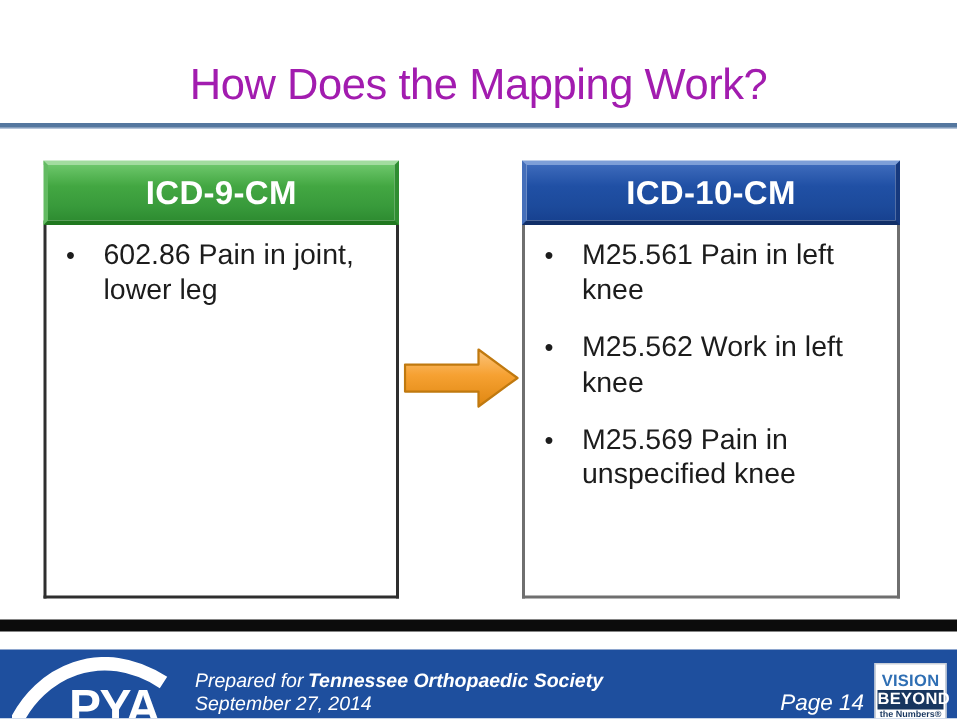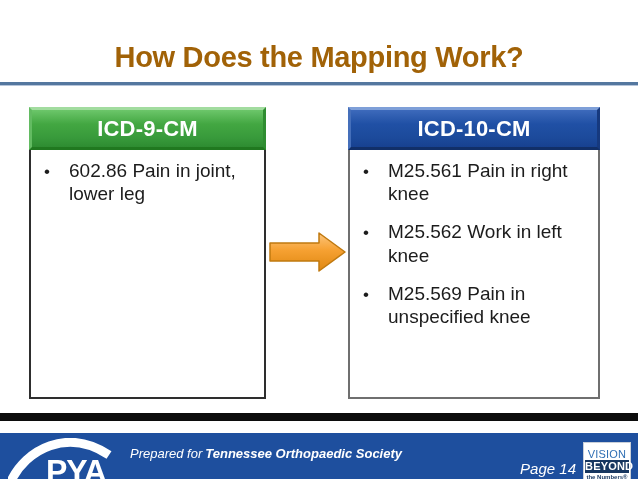--- a/index.html
+++ b/index.html
@@ -1,21 +1,21 @@
 <!DOCTYPE html>
 <html><head>
 <meta charset="utf-8">
 <style>
   html,body{margin:0;padding:0;background:#ffffff;}
   body{width:638px;height:479px;overflow:hidden;font-family:"Liberation Sans",sans-serif;}
   .slide{position:relative;width:638px;height:479px;background:#ffffff;overflow:hidden;}
 
   
   .title{position:absolute;top:41px;left:0;right:0;margin:0;text-align:center;
-         font-size:29px;font-weight:700;color:#a16207;letter-spacing:-0.3px;}
+         font-size:29px;font-weight:400;color:#a21caf;letter-spacing:-0.3px;}
   .title-rule{position:absolute;top:82px;left:0;width:638px;height:3px;
               background:#54779f;border-bottom:1px solid #b6c5da;}
 
   
   .box{position:absolute;top:107px;height:292px;display:flex;flex-direction:column;}
   .box-icd9{left:29px;width:237px;}
   .box-icd10{left:348px;width:252px;}
   .box-header{flex:none;height:43px;box-sizing:border-box;display:flex;align-items:center;justify-content:center;
               color:#ffffff;font-weight:700;font-size:22px;letter-spacing:0.2px;}
   .hdr-green{background:linear-gradient(180deg,#6cc66a 0%,#43a742 38%,#389a3b 75%,#2e8c31 100%);
@@ -41,21 +41,21 @@
   .footer{position:absolute;left:0;top:433px;width:638px;height:58px;background:#1e4f9e;}
   .footer-bottom-edge{position:absolute;left:0;bottom:0;width:100%;height:4px;background:#173f80;}
   .pya-logo{position:absolute;left:8px;top:5px;width:112px;height:48px;}
   .prepared{position:absolute;left:130px;top:14px;color:#ffffff;font-style:italic;font-size:13px;line-height:13px;}
   .prepared .org{font-weight:700;margin-left:3px;}
   .prepared .date-line{margin-top:2px;}
   .page-num{position:absolute;right:62px;top:27px;color:#ffffff;font-style:italic;font-size:15px;}
   .vision-logo{position:absolute;right:7px;top:9px;width:48px;height:45px;background:#ffffff;
                border:1px solid #c9cfd8;box-sizing:border-box;display:flex;flex-direction:column;
                align-items:center;justify-content:center;padding:2px 1px;}
-  .vision-line1{color:#2f6fb4;font-weight:400;font-size:11px;line-height:11px;letter-spacing:0.2px;}
+  .vision-line1{color:#2f6fb4;font-weight:700;font-size:11px;line-height:11px;letter-spacing:0.2px;}
   .vision-line2{background:#17365f;color:#ffffff;font-weight:700;font-size:11px;line-height:13px;
                 width:100%;text-align:right;letter-spacing:0.2px;}
   .vision-line3{color:#17365f;font-weight:700;font-size:6px;line-height:8px;}
 </style>
 </head>
 <body>
 
 <div class="slide">
 
   <h1 class="title">How Does the Mapping Work?</h1>
@@ -82,21 +82,21 @@
       </defs>
       <polygon points="1,12 50,12 50,2 76,21 50,40 50,30 1,30" fill="url(#ag)" stroke="#c0790f" stroke-width="1.5" stroke-linejoin="round"></polygon>
     </svg>
   </div>
 
   <div class="box box-icd10">
     <div class="box-header hdr-blue">ICD-10-CM</div>
     <div class="box-body">
       <div class="bullet-item">
         <span class="bullet"></span>
-        <span class="bullet-text">M25.561 Pain in right knee</span>
+        <span class="bullet-text">M25.561 Pain in left knee</span>
       </div>
       <div class="bullet-item">
         <span class="bullet"></span>
         <span class="bullet-text">M25.562 Work in left knee</span>
       </div>
       <div class="bullet-item">
         <span class="bullet"></span>
         <span class="bullet-text">M25.569 Pain in unspecified knee</span>
       </div>
     </div>
@@ -105,20 +105,21 @@
   <div class="black-bar"></div>
   <div class="footer">
 
     <svg class="pya-logo" viewBox="0 0 112 48">
       <path d="M 2 45 C 18 10, 60 -10, 101 17" fill="none" stroke="#ffffff" stroke-width="9"></path>
       <text x="38" y="44" font-family="Liberation Sans, sans-serif" font-size="32" font-weight="bold" fill="#ffffff" letter-spacing="-1">PYA</text>
     </svg>
 
     <div class="prepared">
       <div><span>Prepared for</span><span class="org">Tennessee Orthopaedic Society</span></div>
+      <div class="date-line">September 27, 2014</div>
     </div>
 
     <div class="page-num">Page 14</div>
 
     <div class="vision-logo">
       <div class="vision-line1">VISION</div>
       <div class="vision-line2">BEYOND</div>
       <div class="vision-line3">the Numbers®</div>
     </div>
 

